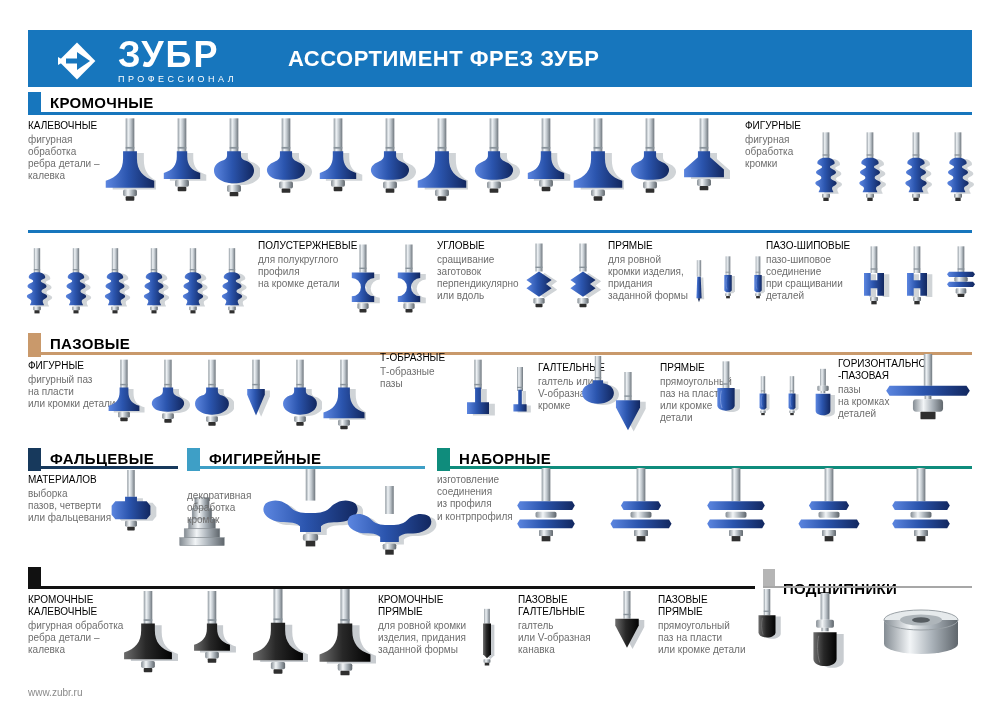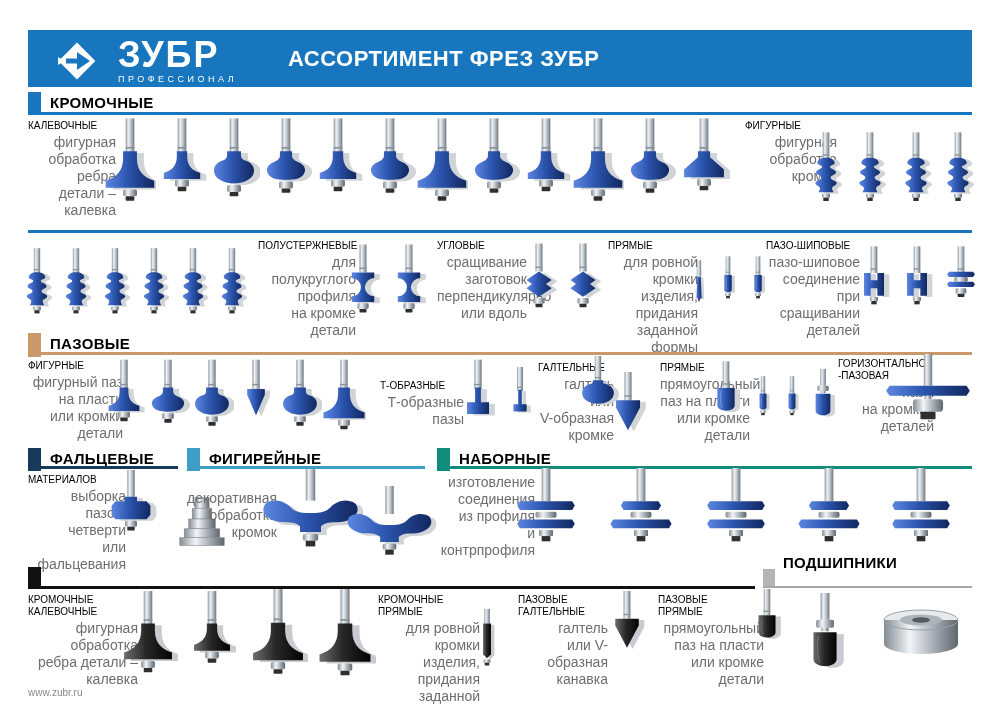--- a/index.html
+++ b/index.html
@@ -13,21 +13,21 @@
   .logo-sub{font-size:9px;letter-spacing:3.5px;text-align:right;margin-top:2px;}
   .hdr-title{position:absolute;left:260px;right:0;top:16px;text-align:left;color:#fff;
     font-size:22px;font-weight:bold;letter-spacing:.5px;}
   
   .sq{position:absolute;width:13px;}
   .sec-t{position:absolute;font-weight:bold;font-size:15px;letter-spacing:.3px;white-space:nowrap;}
   .rule{position:absolute;height:3px;}
   
   .tb{position:absolute;line-height:1.22;}
   .lbl{font-weight:normal;font-size:10px;white-space:pre-line;line-height:1.18;}
-  .dsc{font-size:14px;color:#6e6e6e;white-space:pre-line;margin-top:2px;text-align:right;}
+  .dsc{font-size:10px;color:#6e6e6e;white-space:pre-line;margin-top:2px;}
   .bit{position:absolute;}
   .footer-url{position:absolute;left:28px;top:687px;font-size:10px;color:#8a8a8a;}
 </style>
 </head>
 <body>
 
 <svg style="position:absolute;width:0;height:0" aria-hidden="true">
 <defs>
   <linearGradient id="gSh" x1="0" y1="0" x2="1" y2="0">
     <stop offset="0" stop-color="#8e979e"></stop>
@@ -483,21 +483,21 @@
   <svg class="bit" style="left:234px;top:357px;width:44px;height:86px">
       <use href="#b-vgroove"></use>
     </svg>
   <svg class="bit" style="left:278px;top:357px;width:44px;height:86px">
       <use href="#b-cove"></use>
     </svg>
   <svg class="bit" style="left:322px;top:357px;width:44px;height:86px">
       <use href="#b-roundover"></use>
     </svg>
 
-  <div class="tb" style="left:380px;top:380px;width:84px">
+  <div class="tb" style="left:380px;top:352px;width:84px">
     <div class="lbl">Т-ОБРАЗНЫЕ</div>
     <div class="dsc">Т-образные
 пазы</div>
   </div>
   <svg class="bit" style="left:456px;top:358px;width:44px;height:84px">
       <use href="#b-tslot"></use>
     </svg>
   <svg class="bit" style="left:502px;top:358px;width:36px;height:84px">
       <use href="#b-tslot-thin"></use>
     </svg>
@@ -602,21 +602,21 @@
       <use href="#b-railB"></use>
     </svg>
   <svg class="bit" style="left:880px;top:468px;width:82px;height:96px">
       <use href="#b-railA"></use>
     </svg>
 
   <div class="sq" style="left:28px;top:567px;height:22px;background:#111"></div>
   <div class="rule" style="left:28px;top:586px;width:727px;background:#111"></div>
 
   <div class="sq" style="left:763px;top:569px;width:12px;height:18px;background:#b5b5b5"></div>
-  <div class="sec-t" style="left:783px;top:554px">ПОДШИПНИКИ</div>
+  <div class="sec-t" style="left:783px;top:580px">ПОДШИПНИКИ</div>
   <div class="rule" style="left:763px;top:586px;width:209px;height:2px;background:#a7a7a7"></div>
 
   <div class="tb" style="left:28px;top:594px;width:110px">
     <div class="lbl">КРОМОЧНЫЕ
 КАЛЕВОЧНЫЕ</div>
     <div class="dsc">фигурная обработка
 ребра детали –
 калевка</div>
   </div>
   <svg class="bit" style="left:118px;top:591px;width:60px;height:94px">

